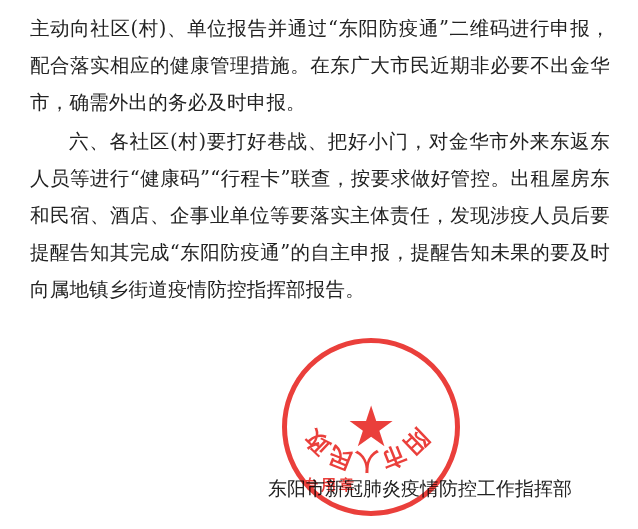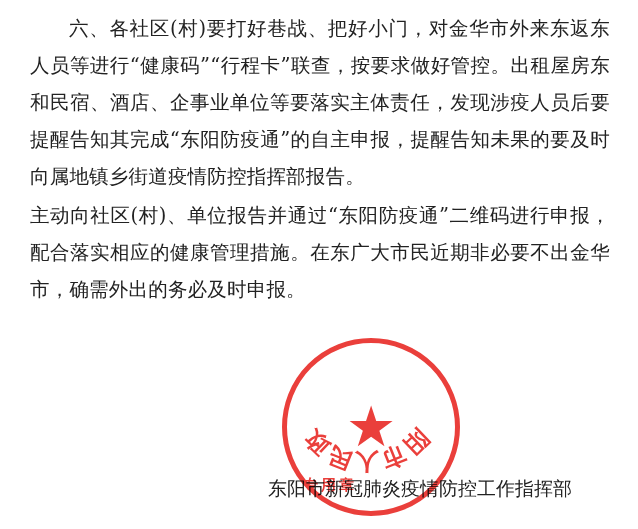--- a/index.html
+++ b/index.html
@@ -107,22 +107,22 @@
     font-weight: bold;
     letter-spacing: 3px;
   }
 </style>
 </head>
 <body>
 
 <div class="page">
 
   <div class="body-text">
+    <p class="para">主动向社区(村)、单位报告并通过“东阳防疫通”二维码进行申报，配合落实相应的健康管理措施。在东广大市民近期非必要不出金华市，确需外出的务必及时申报。</p>
     <p class="para indent">六、各社区(村)要打好巷战、把好小门，对金华市外来东返东人员等进行“健康码”“行程卡”联查，按要求做好管控。出租屋房东和民宿、酒店、企事业单位等要落实主体责任，发现涉疫人员后要提醒告知其完成“东阳防疫通”的自主申报，提醒告知未果的要及时向属地镇乡街道疫情防控指挥部报告。</p>
-    <p class="para">主动向社区(村)、单位报告并通过“东阳防疫通”二维码进行申报，配合落实相应的健康管理措施。在东广大市民近期非必要不出金华市，确需外出的务必及时申报。</p>
   </div>
 
   <div class="signature-block">
     <div class="sig-line">东阳市新冠肺炎疫情防控工作指挥部</div>
   </div>
 
   <div class="seal">
     <div class="seal-inner"></div>
     <svg class="seal-arc" viewBox="0 0 178 178">
       <defs>

